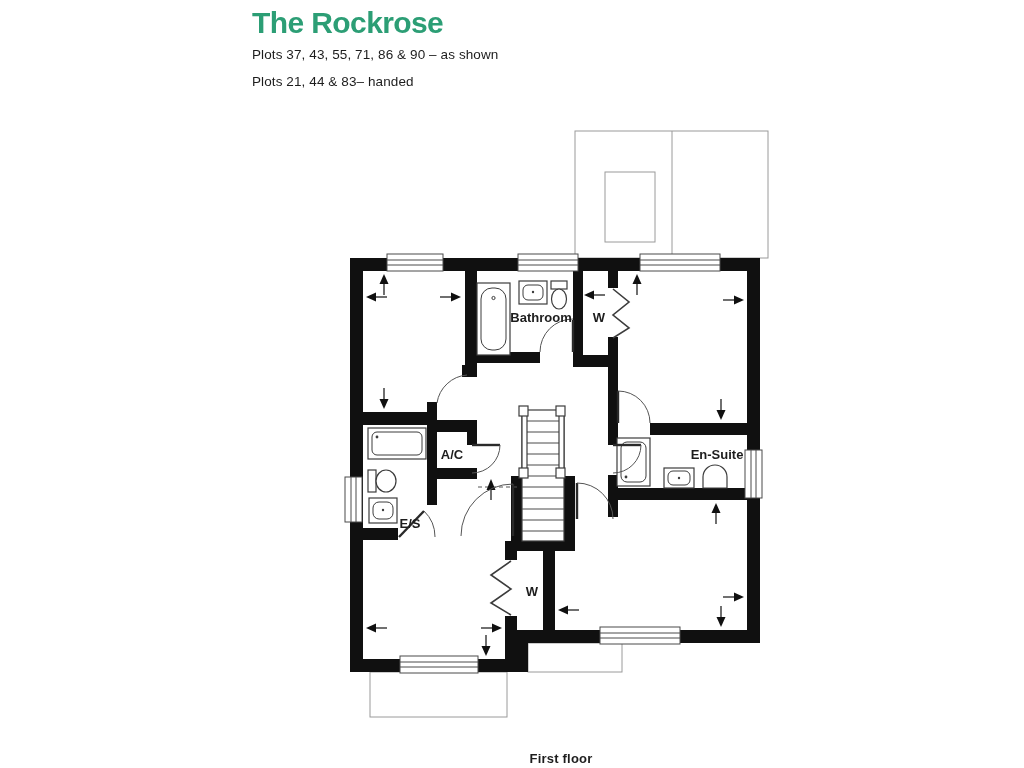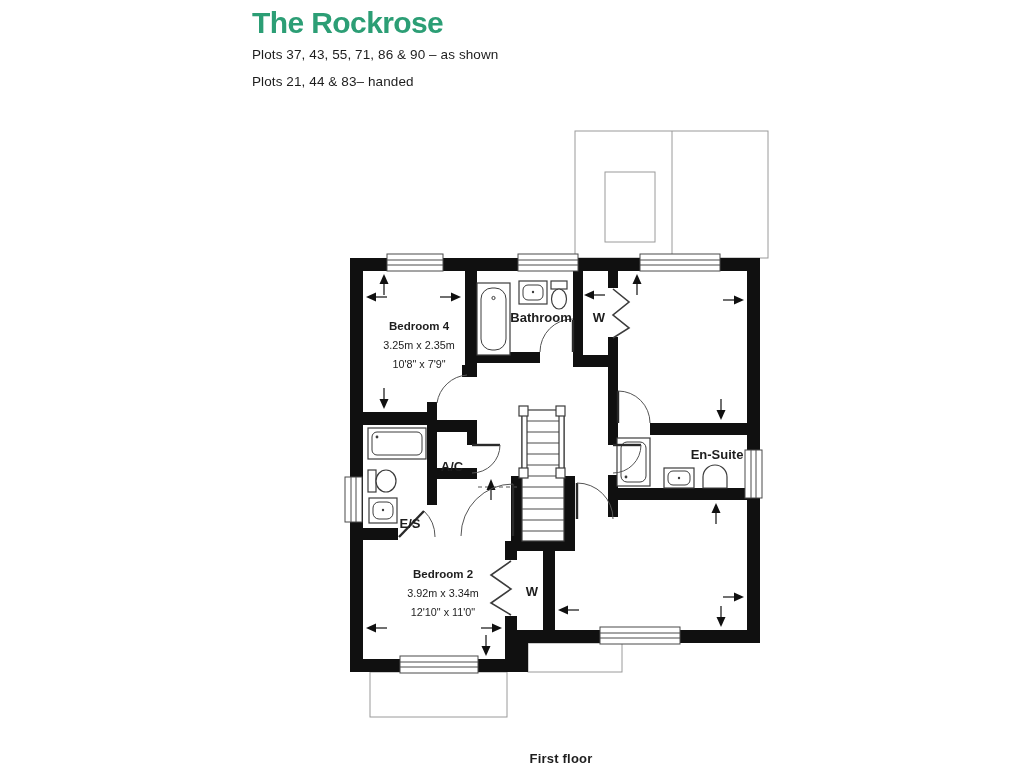--- a/index.html
+++ b/index.html
@@ -269,38 +269,28 @@
         <line class="astem" x1="716" y1="513" x2="716" y2="524"></line>
       <path class="arrow" d="M721,627 l-4.5,-10 h9 z"></path>
         <line class="astem" x1="721" y1="617" x2="721" y2="606"></line>
     </g>
   </svg>
 
   <div class="hdr-title">The Rockrose</div>
   <div class="hdr-sub" style="top:47px;">Plots 37, 43, 55, 71, 86 &amp; 90 – as shown</div>
   <div class="hdr-sub" style="top:74px;">Plots 21, 44 &amp; 83– handed</div>
 
-  <div class="lbl" style="left:419px;top:345px;">
-    <div class="room-name">Bedroom 4</div>
-    <div class="room-dims">3.25m x 2.35m</div>
-    <div class="room-dims">10'8" x 7'9"</div>
-  </div>
 
   <div class="lbl small-label" style="left:541px;top:317px;">Bathroom</div>
   <div class="lbl small-label" style="left:599px;top:317px;">W</div>
 
 
-  <div class="lbl small-label" style="left:452px;top:454px;margin-top:12px;">A/C</div>
+  <div class="lbl small-label" style="left:452px;top:454px;">A/C</div>
   <div class="lbl small-label" style="left:410px;top:523px;">E/S</div>
   <div class="lbl small-label" style="left:717px;top:454px;">En-Suite</div>
 
-  <div class="lbl" style="left:443px;top:593px;">
-    <div class="room-name">Bedroom 2</div>
-    <div class="room-dims">3.92m x 3.34m</div>
-    <div class="room-dims">12'10" x 11'0"</div>
-  </div>
 
   <div class="lbl small-label" style="left:532px;top:591px;">W</div>
 
 
   <div class="lbl caption" style="left:549px;top:758px;">First floor</div>
 
 </div>
 
 </body></html>

